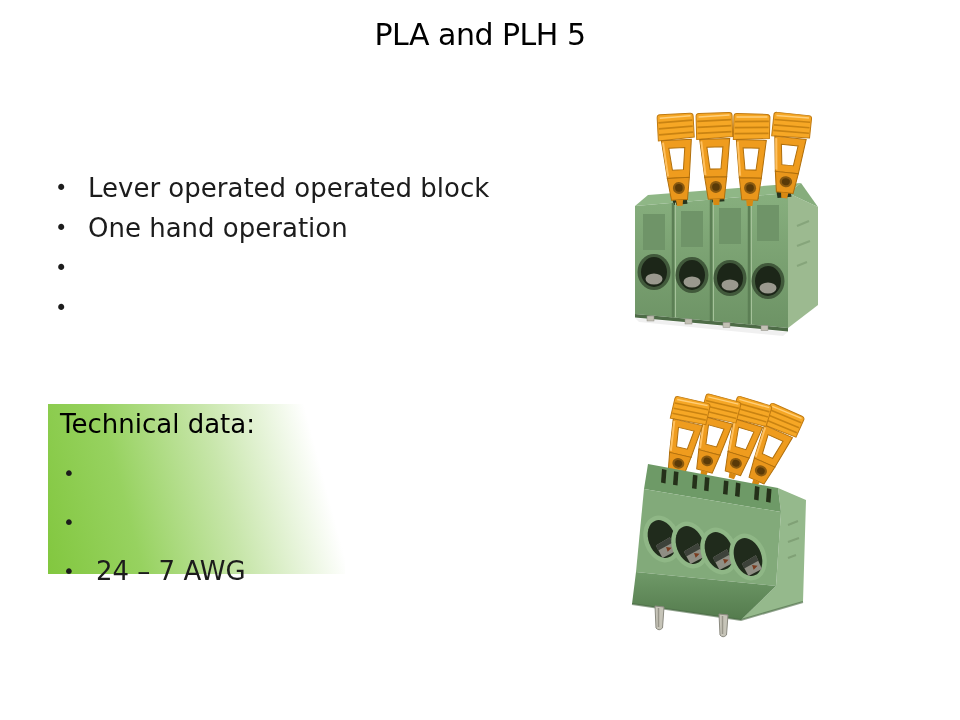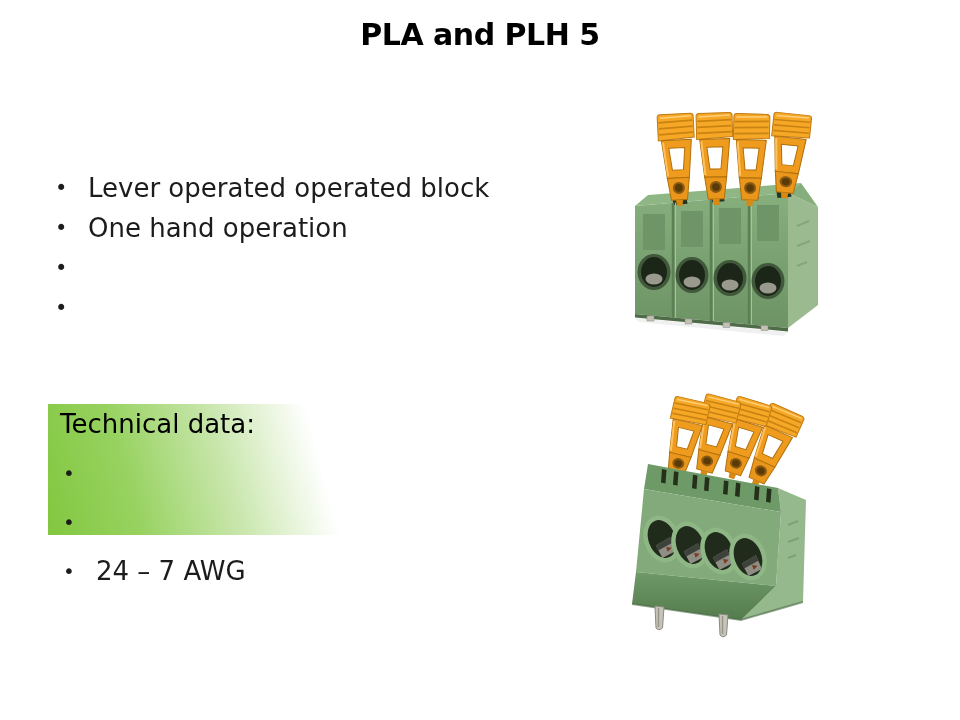--- a/index.html
+++ b/index.html
@@ -8,39 +8,39 @@
     background:#ffffff;
     font-family:"DejaVu Sans","Liberation Sans",sans-serif;
     position:relative;overflow:hidden;
     color:#1c1c1c;
   }
   .slide{position:absolute;left:0;top:0;width:960px;height:720px;}
 
   .title{
     position:absolute;top:17px;left:0;width:100%;
     text-align:center;
-    font-size:30px;font-weight:bold;letter-spacing:-0.5px;
+    font-size:30px;font-weight:normal;letter-spacing:-0.5px;
     color:#000000;
   }
 
   .features{
     position:absolute;left:50px;top:168px;width:580px;
     list-style:none;margin:0;padding:0;
   }
   .feature{
     display:flex;align-items:flex-start;
     font-size:26px;line-height:40px;color:#1c1c1c;
   }
   .feature .dot{
     flex:none;width:33px;padding-left:5px;
     font-size:21px;line-height:40px;color:#1c1c1c;
   }
 
   .techbox{
-    position:absolute;left:48px;top:404px;width:297px;height:131px;
+    position:absolute;left:48px;top:404px;width:297px;height:170px;
     box-sizing:border-box;
     background:linear-gradient(75deg,#82c73f 0%,#97d260 28%,#c8e6ab 58%,#ffffff 88%);
     padding:4px 0 0 12px;
   }
   .tech-heading{
     font-size:26px;color:#000000;line-height:32px;margin:0;font-weight:normal;
   }
   .tech-list{list-style:none;margin:0;padding:0;}
   .tech-item{
     display:flex;align-items:flex-start;

